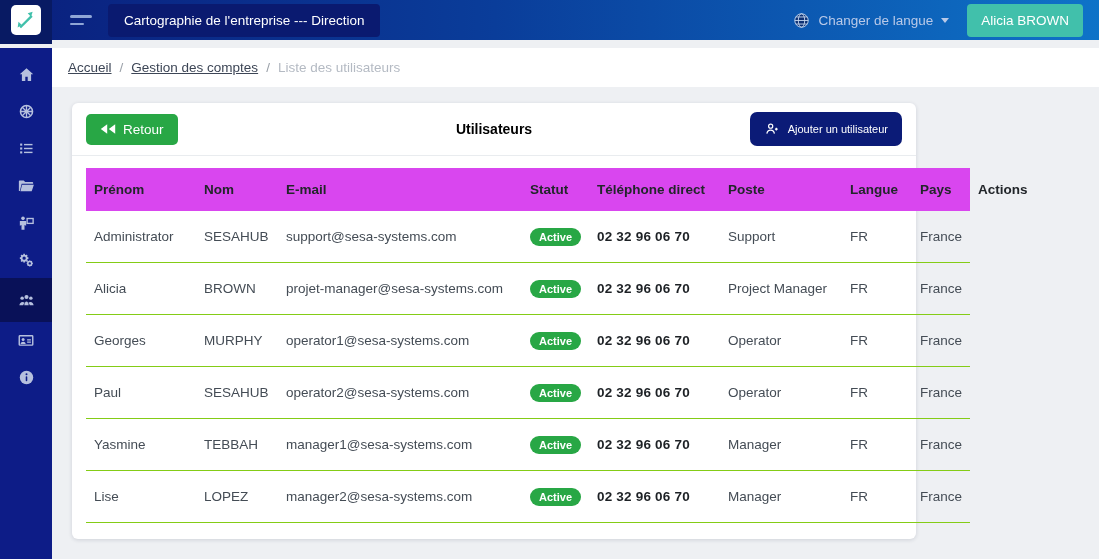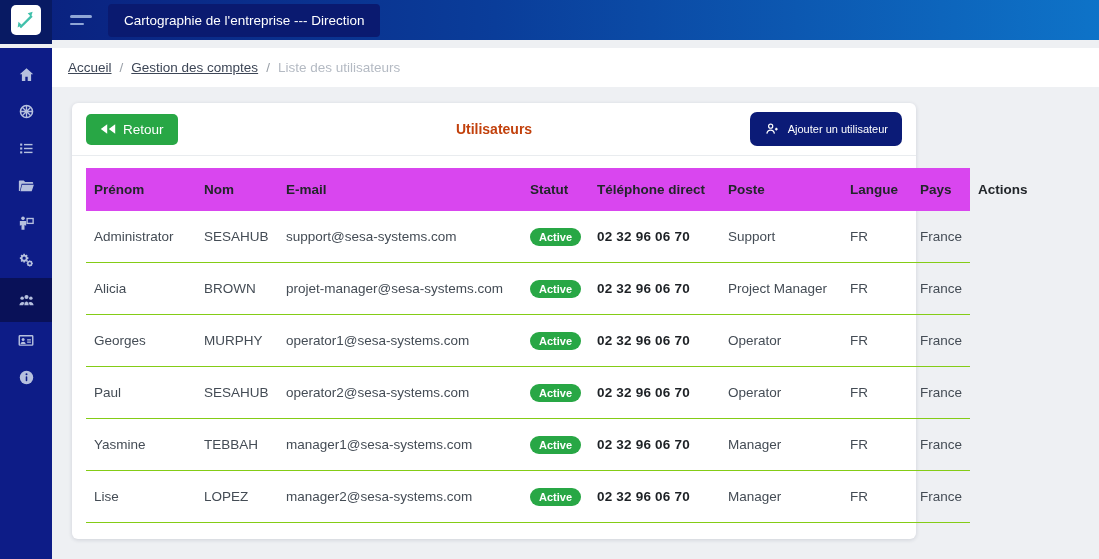--- a/index.html
+++ b/index.html
@@ -72,21 +72,21 @@
     display:flex; align-items:center; position:relative;
     padding:9px 14px; border-bottom:1px solid #e9ecef;
   }
   .btn-retour {
     background:#28a745; color:#fff; border:none; border-radius:5px;
     padding:8px 14px; font-size:13.5px; display:flex; align-items:center; gap:7px;
     cursor:pointer; font-family:"Liberation Sans",sans-serif;
   }
   .card-title {
     position:absolute; left:50%; transform:translateX(-50%);
-    font-weight:bold; font-size:14px; color:#c2410c;
+    font-weight:bold; font-size:14px; color:#000000;
   }
   .btn-add {
     margin-left:auto; background:#0b1b77; color:#fff; border:none; border-radius:7px;
     padding:9px 14px; font-size:11px; display:flex; align-items:center; gap:8px;
     cursor:pointer; font-family:"Liberation Sans",sans-serif;
   }
   
   .table-wrap { padding:12px 14px 16px; }
   table { width:100%; border-collapse:collapse; table-layout:fixed; }
   thead th {
@@ -127,20 +127,35 @@
         <path d="M14 4l6-2-2 6z" fill="#41c0ab"></path>
         <path d="M3 14l4 4-5 3z" fill="#41c0ab"></path>
       </svg>
     </div>
   </div>
   <div class="hamburger">
       <span></span>
       <span></span>
     </div>
   <div class="title-chip">Cartographie de l'entreprise --- Direction</div>
+  <div class="nav-right">
+    <div class="lang">
+      <svg width="17" height="17" viewBox="0 0 24 24">
+        <circle cx="12" cy="12" r="9.5" fill="#0e3174"></circle>
+        <g fill="none" stroke="#cfe0f5" stroke-width="1.2">
+          <circle cx="12" cy="12" r="9.5"></circle>
+          <ellipse cx="12" cy="12" rx="4.5" ry="9.5"></ellipse>
+          <path d="M2.5 12h19M4 7h16M4 17h16"></path>
+        </g>
+      </svg>
+      <span>Changer de langue</span>
+      <span class="caret"></span>
+    </div>
+    <button class="user-btn">Alicia BROWN</button>
+  </div>
 </div>
 
 <div class="sidebar">
   <div class="side-item">
     <svg width="17" height="17" viewBox="0 0 24 24" fill="currentColor">
       <path d="M12 3l9.5 8.5h-3V21h-4.8v-6h-3.4v6H5.5v-9.5h-3z"></path>
     </svg>
   </div>
   <div class="side-item">
     <svg width="17" height="17" viewBox="0 0 24 24">

